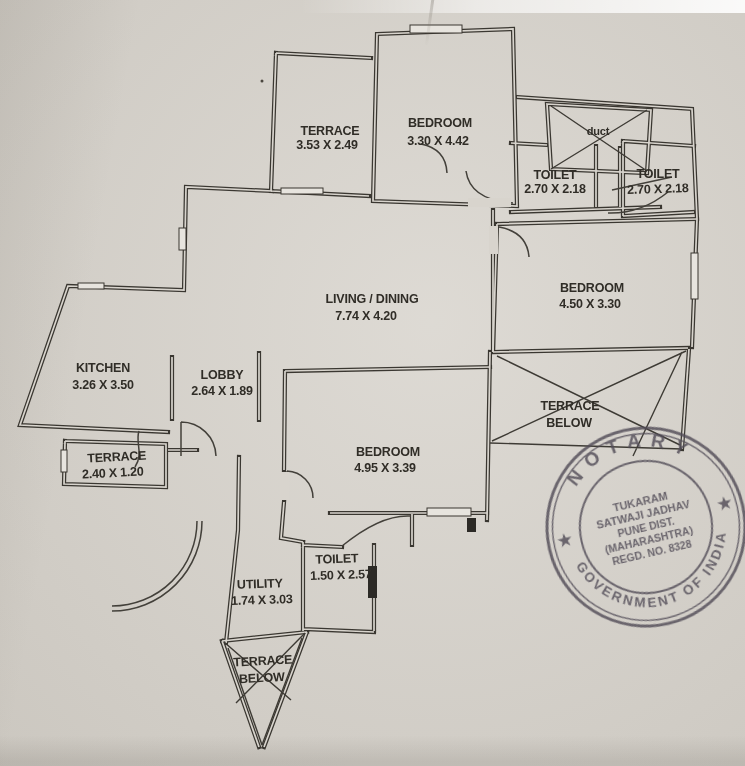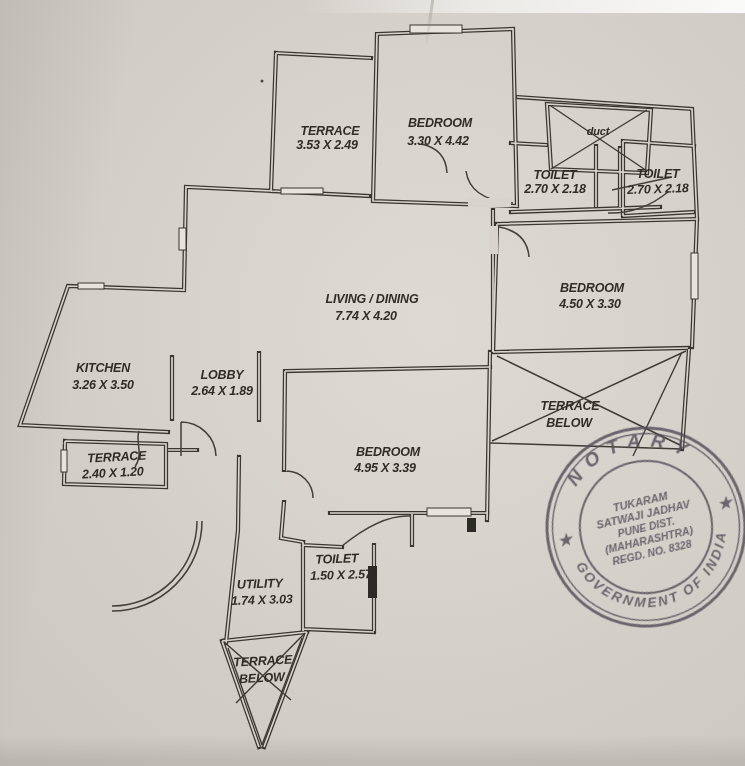--- a/index.html
+++ b/index.html
@@ -2,21 +2,20 @@
 <html><head>
 <meta charset="utf-8">
 <style>
   html,body{margin:0;padding:0;}
   body{width:745px;height:766px;overflow:hidden;font-family:"Liberation Sans",sans-serif;}
   .sheet{position:relative;width:745px;height:766px;background:#d8d4cd;
     background-image:
       radial-gradient(ellipse at 58% 42%, rgba(255,255,255,0.14), rgba(94,88,78,0.10)),
       linear-gradient(100deg, rgba(110,104,94,0.14), rgba(0,0,0,0) 16%),
       linear-gradient(0deg, rgba(96,90,82,0.16) 0.6%, rgba(0,0,0,0) 4%);
-    font-style: italic;
   }
   .top-sheen{position:absolute;top:0;left:300px;right:0;height:13px;
     background:linear-gradient(90deg, rgba(255,255,255,0) 0%, rgba(255,255,255,0.55) 40%, rgba(255,255,255,0.9) 100%);}
   .fold{position:absolute;top:0;left:428px;width:3px;height:46px;background:linear-gradient(180deg, rgba(120,114,104,0.35), rgba(0,0,0,0));transform:skewX(-8deg);}
   svg{position:absolute;top:0;left:0;}
   .wall-outer{stroke:#3a3731;stroke-width:4.2;fill:none;stroke-linecap:square;}
   .wall-inner{stroke:#d8d4cd;stroke-width:1.7;fill:none;stroke-linecap:butt;}
   .thin{stroke:#43403a;stroke-width:1.5;fill:none;}
   .xline{stroke:#3e3b35;stroke-width:1.4;fill:none;}
   .window{fill:#e7e4de;stroke:#3a3731;stroke-width:1;}

